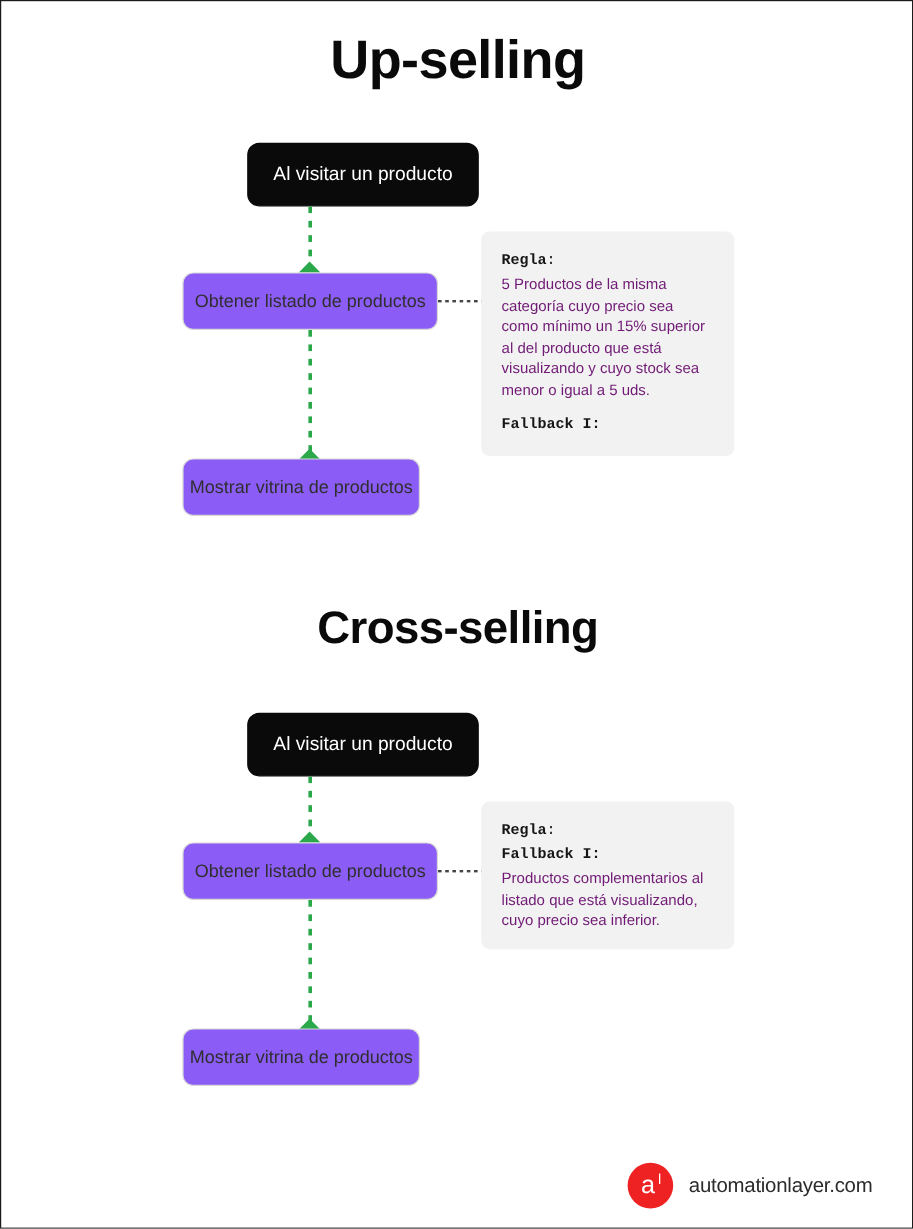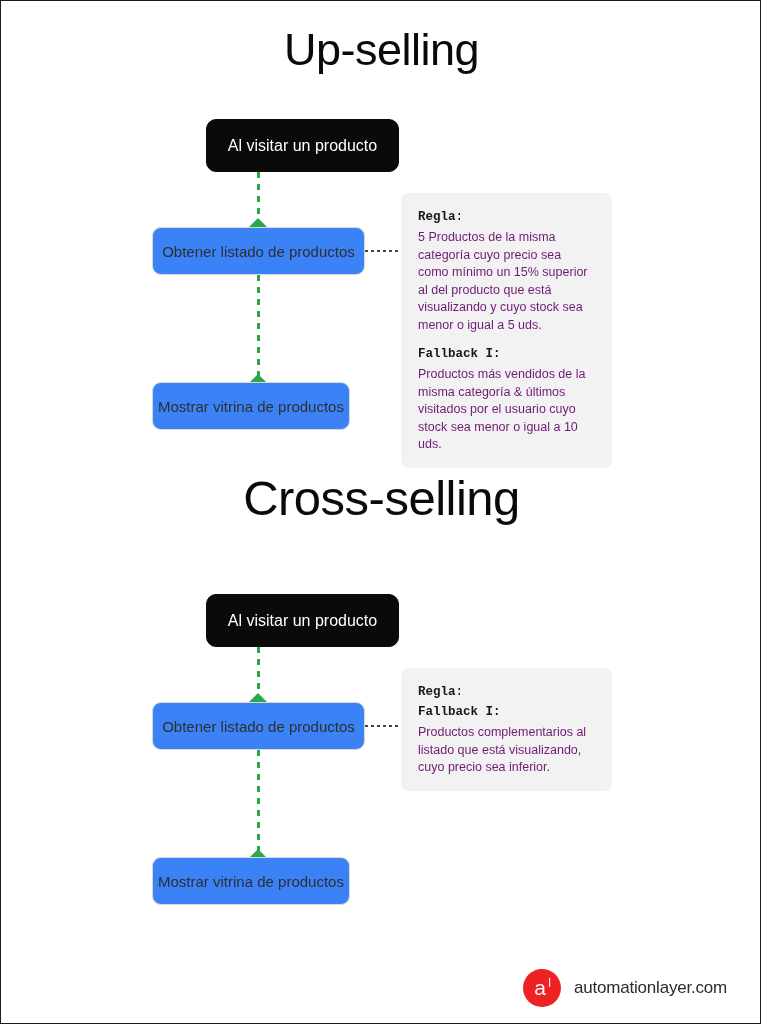--- a/index.html
+++ b/index.html
@@ -20,53 +20,53 @@
     box-sizing: border-box;
     overflow: hidden;
   }
 
   
   .section-title {
     position: absolute;
     left: 0;
     width: 761px;
     text-align: center;
-    font-weight: 400;
+    font-weight: 700;
     color: #0a0a0a;
     letter-spacing: -0.5px;
   }
   .title-up {
     top: 20px;
     font-size: 45px;
     line-height: 58px;
   }
   .title-cross {
-    top: 468px;
-    font-size: 49px;
+    top: 494px;
+    font-size: 38px;
     line-height: 58px;
   }
 
   
   .flow {
     position: absolute;
   }
   .flow-up   { top: 118px; left: 0; }
   .flow-cross{ top: 593px; left: 0; }
 
   
   .node {
     position: absolute;
     box-sizing: border-box;
     display: flex;
     align-items: center;
     justify-content: center;
     border-radius: 9px;
     font-size: 15px;
     color: #2f2f2f;
-    background: #3b82f6;
+    background: #8b5cf6;
     border: 1px solid #d8d8d8;
     white-space: nowrap;
   }
   .node-start {
     background: #0a0a0a;
     border: 1px solid #0a0a0a;
     color: #ffffff;
     border-radius: 10px;
     font-size: 16px;
     left: 161px;
@@ -219,21 +219,20 @@
     <div class="vline vline-2"></div>
     <div class="arrow arrow-2"></div>
 
     <div class="node node-end">Mostrar vitrina de productos</div>
   </div>
 
   <div class="card card-up">
     <p class="card-label"><span>Regla</span><span class="thin">:</span></p>
     <p class="card-text">5 Productos de la misma categoría cuyo precio sea como mínimo un 15% superior al del producto que está visualizando y cuyo stock sea menor o igual a 5 uds.</p>
     <p class="card-label">Fallback I:</p>
-    <p class="card-text">Productos más vendidos de la misma categoría &amp; últimos visitados por el usuario cuyo stock sea menor o igual a 10 uds.</p>
   </div>
 
   <div class="section-title title-cross">Cross-selling</div>
 
   <div class="flow flow-cross">
     <div class="node node-start">Al visitar un producto</div>
 
     <div class="vline vline-1"></div>
     <div class="arrow arrow-1"></div>
 

